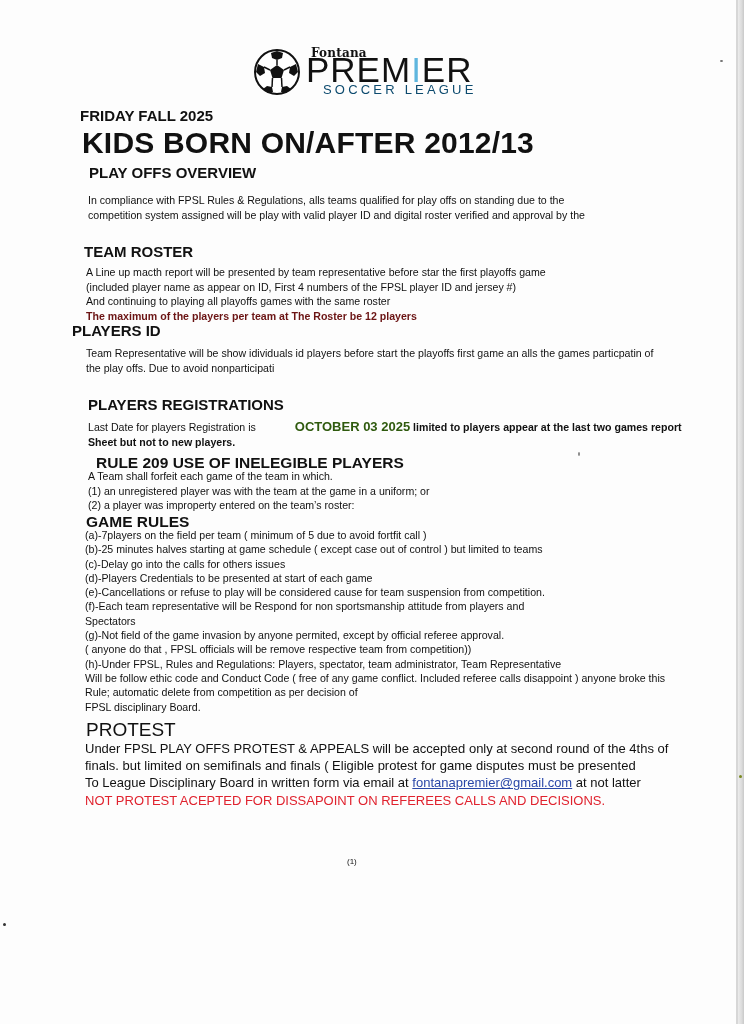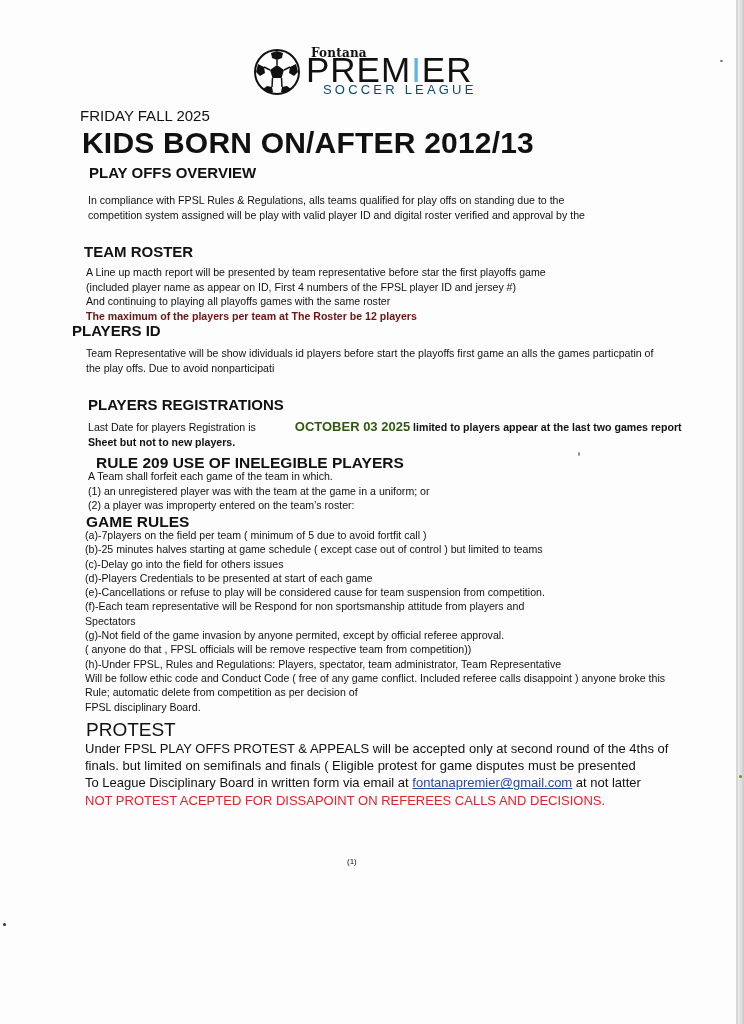--- a/index.html
+++ b/index.html
@@ -16,21 +16,21 @@
   .abs { position: absolute; white-space: nowrap; }
 
   
   .logo { position: absolute; left: 253px; top: 46px; width: 280px; height: 52px; }
   .logo .ball { position: absolute; left: 0; top: 2px; }
   .logo .fontana { position: absolute; left: 58px; top: 0; font-family: "DejaVu Serif", serif; font-weight: bold; font-size: 12px; color: #111; letter-spacing: .2px; }
   .logo .premier { position: absolute; left: 53px; top: 6px; font-size: 35px; font-weight: normal; letter-spacing: 1px; color: #111; line-height: 36px; }
   .logo .premier .fountain { color: #5fb6de; }
   .logo .soccer { position: absolute; left: 70px; top: 36px; font-size: 13px; letter-spacing: 3.2px; color: #0c4a6e; }
 
-  .t-friday { left: 80px; top: 107px; font-size: 15px; font-weight: normal; }
+  .t-friday { left: 80px; top: 107px; font-size: 15px; font-weight: bold; }
   .t-kids { left: 82px; top: 126px; font-size: 30px; font-weight: bold; letter-spacing: .2px; }
   .h { font-weight: bold; font-size: 15px; }
   .h2 { font-weight: bold; font-size: 15.5px; }
   .p { font-size: 10.6px; line-height: 14.7px; }
   .green { color: #2f5a0e; font-weight: bold; font-size: 13px; margin-left: 36px; }
   .maroon { color: #6b1414; font-weight: bold; }
   .red { color: #e0222e; }
   .link { color: #2a47a8; text-decoration: underline; cursor: pointer; }
   .protest-body { font-size: 13px; line-height: 17.2px; }
   .pageno { left: 347px; top: 857px; font-size: 8px; }
@@ -96,21 +96,21 @@
   <div class="abs p" style="left:88px;top:469px;">
     <div>A Team shall forfeit each game of the team in which.</div>
     <div>(1) an unregistered player was with the team at the game in a uniform; or</div>
     <div>(2) a player was improperty entered on the team’s roster:</div>
   </div>
 
   <div class="abs h2" style="left:86px;top:513px;">GAME RULES</div>
   <div class="abs p" style="left:85px;top:528px;line-height:14.3px;">
     <div>(a)-7players  on the field per team ( minimum of 5 due to avoid fortfit call )</div>
     <div>(b)-25 minutes halves starting at game schedule ( except case out of control ) but limited to teams</div>
-    <div>(c)-Delay  go into the field for others  issues</div>
+    <div>(c)-Delay  go into the calls for others  issues</div>
     <div>(d)-Players Credentials to be presented at start of each game</div>
     <div>(e)-Cancellations or refuse to play will be considered cause for team suspension from competition.</div>
     <div>(f)-Each team  representative will be Respond for non sportsmanship attitude from players and</div>
     <div>Spectators</div>
     <div>(g)-Not field of the game invasion by anyone permited, except by  official referee approval.</div>
     <div> ( anyone do that , FPSL officials  will be remove respective team from competition))</div>
     <div>(h)-Under FPSL, Rules and Regulations: Players, spectator, team administrator, Team Representative</div>
     <div>Will be follow ethic code and Conduct Code  ( free of any game conflict. Included referee calls disappoint ) anyone broke this</div>
     <div>Rule; automatic delete from competition as per decision of</div>
     <div>FPSL disciplinary Board.</div>

